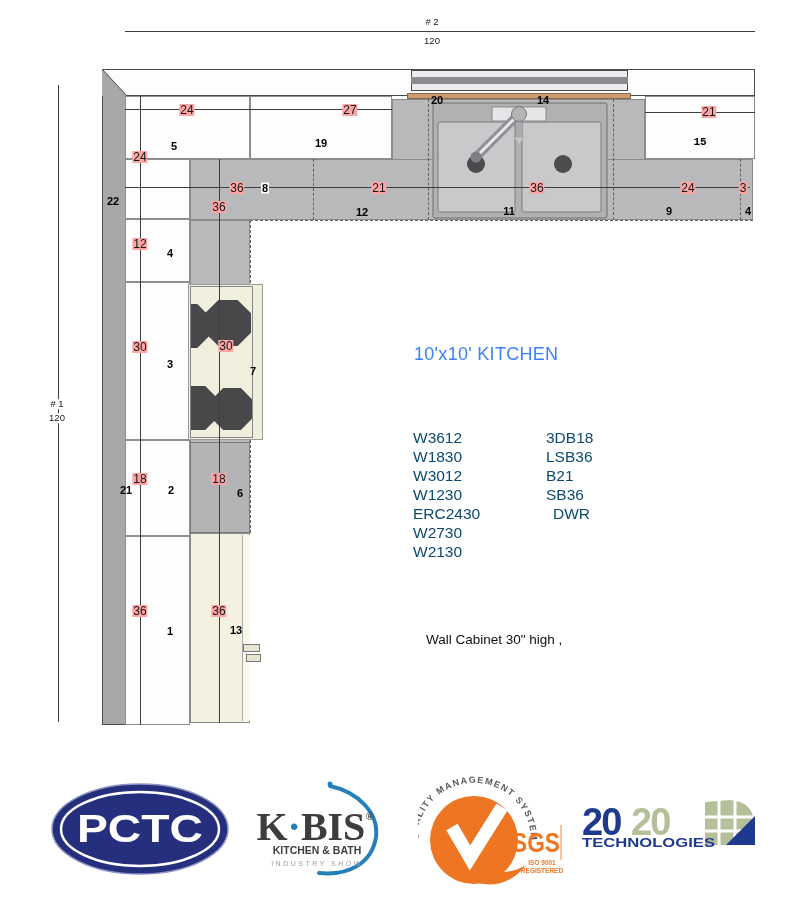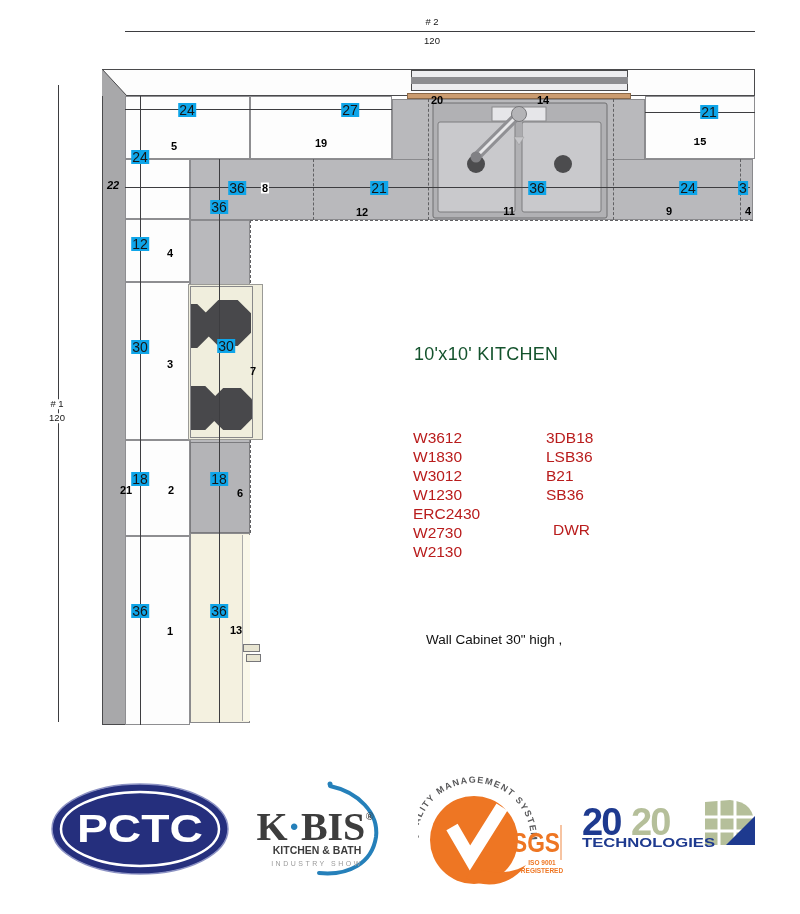--- a/index.html
+++ b/index.html
@@ -7,34 +7,34 @@
           font-family:"Liberation Sans",sans-serif;overflow:hidden;color:#111;}
   .abs{position:absolute;}
   .hline{position:absolute;height:0;border-top:1px solid #3d3d40;}
   .vline{position:absolute;width:0;border-left:1px solid #3d3d40;}
   .dashh{position:absolute;height:0;border-top:1px dashed #606063;}
   .dashv{position:absolute;width:0;border-left:1px dashed #606063;}
   .wall-top{position:absolute;background:#fdfdfd;border:1px solid #4a4a4c;box-sizing:border-box;}
   .wall-left{position:absolute;background:#a8a8aa;border:1px solid #4a4a4c;box-sizing:border-box;}
   .cab{position:absolute;background:#fdfdfd;border:1px solid #8e8e91;box-sizing:border-box;}
   .counter{position:absolute;background:#b9b9bc;border:1px solid #8a8a8d;box-sizing:border-box;}
-  .dim{position:absolute;transform:translate(-50%,-50%);font-size:14px;line-height:1;
-       background:#0ea5e9;padding:0 1px;color:#161616;white-space:nowrap;}
+  .dim{position:absolute;transform:translate(-50%,-50%);font-size:12px;line-height:1;
+       background:#fca5a5;padding:0 1px;color:#161616;white-space:nowrap;}
   .item{position:absolute;transform:translate(-50%,-50%);font-weight:bold;font-size:11px;
         line-height:1;color:#000;white-space:nowrap;}
   .item.chip{background:#fff;padding:0 1px;}
   .dimtag{position:absolute;transform:translate(-50%,-50%);font-size:9.5px;line-height:1;
         background:#fff;padding:0 2px;color:#161616;white-space:nowrap;}
   .burner{position:absolute;background:#48484b;
      clip-path:polygon(29% 0,71% 0,100% 29%,100% 71%,71% 100%,29% 100%,0 71%,0 29%);}
-  .kitchen-title{position:absolute;left:414px;top:344px;font-size:18px;letter-spacing:.3px;color:#14532d;}
-  .cab-list{position:absolute;top:428px;font-size:15.5px;line-height:19px;color:#b91c1c;}
+  .kitchen-title{position:absolute;left:414px;top:344px;font-size:18px;letter-spacing:.3px;color:#3b82f6;}
+  .cab-list{position:absolute;top:428px;font-size:15.5px;line-height:19px;color:#0c4a6e;}
   .cab-list.col1{left:413px;}
   .cab-list.col2{left:546px;}
-  .cab-list.col2 div:nth-child(5){padding-left:7px;margin-top:16px;}
+  .cab-list.col2 div:nth-child(5){padding-left:7px;}
   .note{position:absolute;left:426px;top:630px;font-size:13.5px;line-height:19px;color:#101010;}
   .window-frame{position:absolute;left:411px;top:70px;width:217px;height:21px;background:#ededf0;
       border:1px solid #4a4a4c;box-sizing:border-box;}
   .window-band{position:absolute;left:411px;top:77px;width:217px;height:7px;background:#8c8c90;}
   .window-sill{position:absolute;left:407px;top:93px;width:224px;height:6px;background:#cb9c70;
       border:1px solid #8a6848;box-sizing:border-box;}
   .range-flange{position:absolute;left:188px;top:284px;width:75px;height:156px;background:#f0eedd;
       border:1px solid #9a9a96;box-sizing:border-box;}
   .range-inner{position:absolute;left:190px;top:286px;width:63px;height:152px;background:#f0eedd;
       border:1px solid #88888a;box-sizing:border-box;overflow:hidden;}
@@ -146,21 +146,21 @@
       <span class="item" style="left: 174px; top: 146px;">5</span>
       <span class="item" style="left: 321px; top: 143px;">19</span>
       <span class="item" style="left: 700px; top: 142px; font-family: Liberation Mono, monospace;">15</span>
       <span class="item" style="left: 437px; top: 100px;">20</span>
       <span class="item" style="left: 543px; top: 100px;">14</span>
       <span class="item chip" style="left: 265px; top: 188px;">8</span>
       <span class="item" style="left: 362px; top: 212px;">12</span>
       <span class="item" style="left: 509px; top: 211px;">11</span>
       <span class="item" style="left: 669px; top: 211px;">9</span>
       <span class="item" style="left: 748px; top: 211px;">4</span>
-      <span class="item" style="left: 113px; top: 185px; font-style: italic;">22</span>
+      <span class="item" style="left: 113px; top: 201px;">22</span>
       <span class="item" style="left: 170px; top: 253px;">4</span>
       <span class="item" style="left: 170px; top: 364px;">3</span>
       <span class="item" style="left: 253px; top: 371px;">7</span>
       <span class="item" style="left: 171px; top: 490px;">2</span>
       <span class="item" style="left: 240px; top: 493px;">6</span>
       <span class="item" style="left: 126px; top: 490px;">21</span>
       <span class="item" style="left: 170px; top: 631px;">1</span>
       <span class="item" style="left: 236px; top: 630px;">13</span>
     </div>
 

